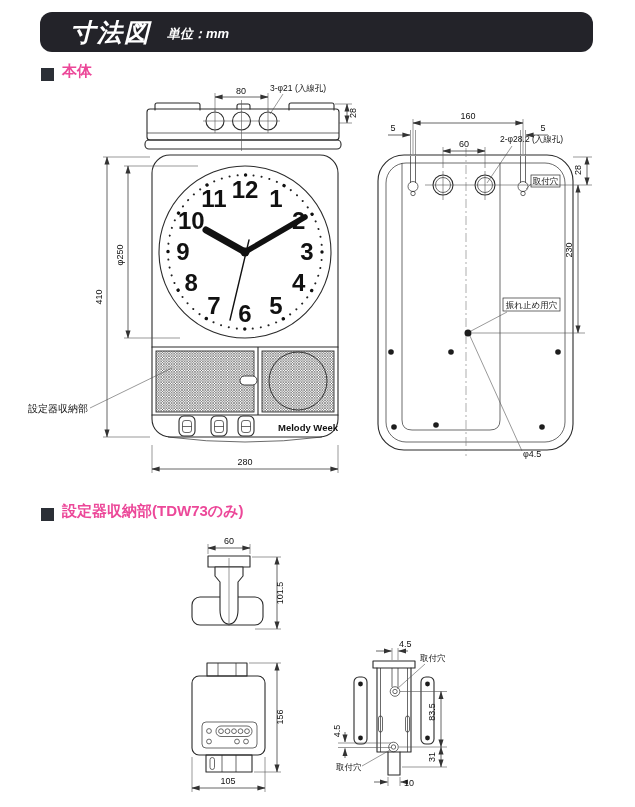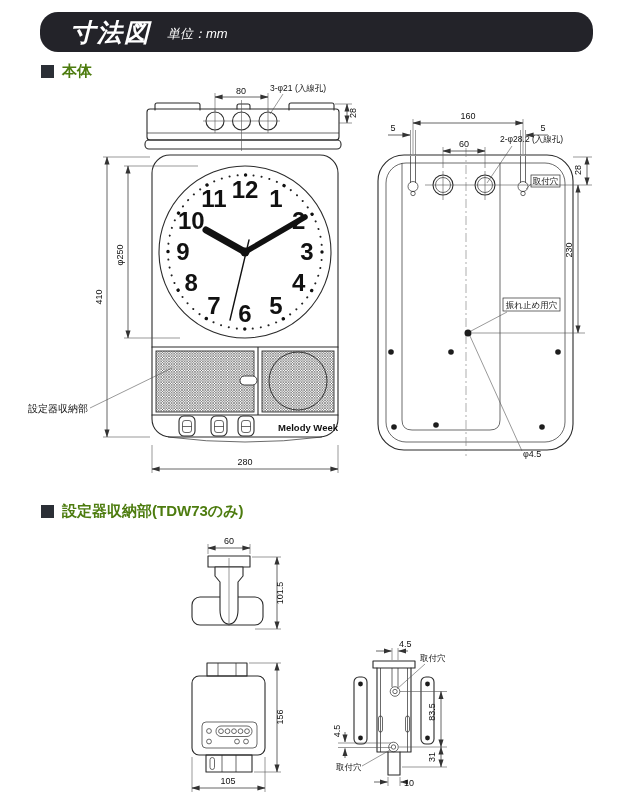--- a/index.html
+++ b/index.html
@@ -1,22 +1,22 @@
 <!DOCTYPE html>
 <html><head>
 <meta charset="utf-8">
 <style>
 *{margin:0;padding:0;box-sizing:border-box}
 html,body{background:#fff}
 body{width:635px;height:807px;font-family:"Liberation Sans","DejaVu Sans",sans-serif;position:relative}
 .page{position:relative;width:635px;height:807px;background:#fff;overflow:hidden}
-.titlebar{position:absolute;left:40px;top:12px;width:553px;height:40px;background:#232329;border-radius:18px;display:flex;align-items:flex-end;padding:0 0 7px 30px;color:#fff}
+.titlebar{position:absolute;left:40px;top:12px;width:553px;height:40px;background:#232329;border-radius:12px;display:flex;align-items:flex-end;padding:0 0 7px 30px;color:#fff}
 .titlebar .t{font-size:25px;font-weight:bold;font-style:italic;line-height:1;letter-spacing:2px}
-.titlebar .u{font-size:13px;font-weight:normal;font-style:italic;margin-left:16px;padding-bottom:2px}
-.sech{position:absolute;display:flex;align-items:center;gap:8px;font-size:15px;font-weight:bold;color:#4d7c0f}
+.titlebar .u{font-size:13px;font-weight:bold;font-style:italic;margin-left:16px;padding-bottom:2px}
+.sech{position:absolute;display:flex;align-items:flex-end;gap:8px;font-size:15px;font-weight:bold;color:#ec4899}
 .sech .sq{width:13px;height:13px;background:#2b2f36;display:inline-block}
 #sec-body{left:41px;top:62px}
 #sec-recv{left:41px;top:502px}
 svg.draw{position:absolute;left:0;top:0}
 .ln{stroke:#2b2b2b;stroke-width:1.1;fill:none;stroke-linecap:round;stroke-linejoin:round}
 .lnf{stroke:#2b2b2b;stroke-width:1.1;fill:#fff;stroke-linejoin:round}
 .tn{stroke:#2b2b2b;stroke-width:.7;fill:none}
 .xln{stroke:#555;stroke-width:.6;fill:none}
 .dim{stroke:#333;stroke-width:.75;fill:none}
 .cl{stroke:#777;stroke-width:.6;fill:none;stroke-dasharray:9 3 2 3}

